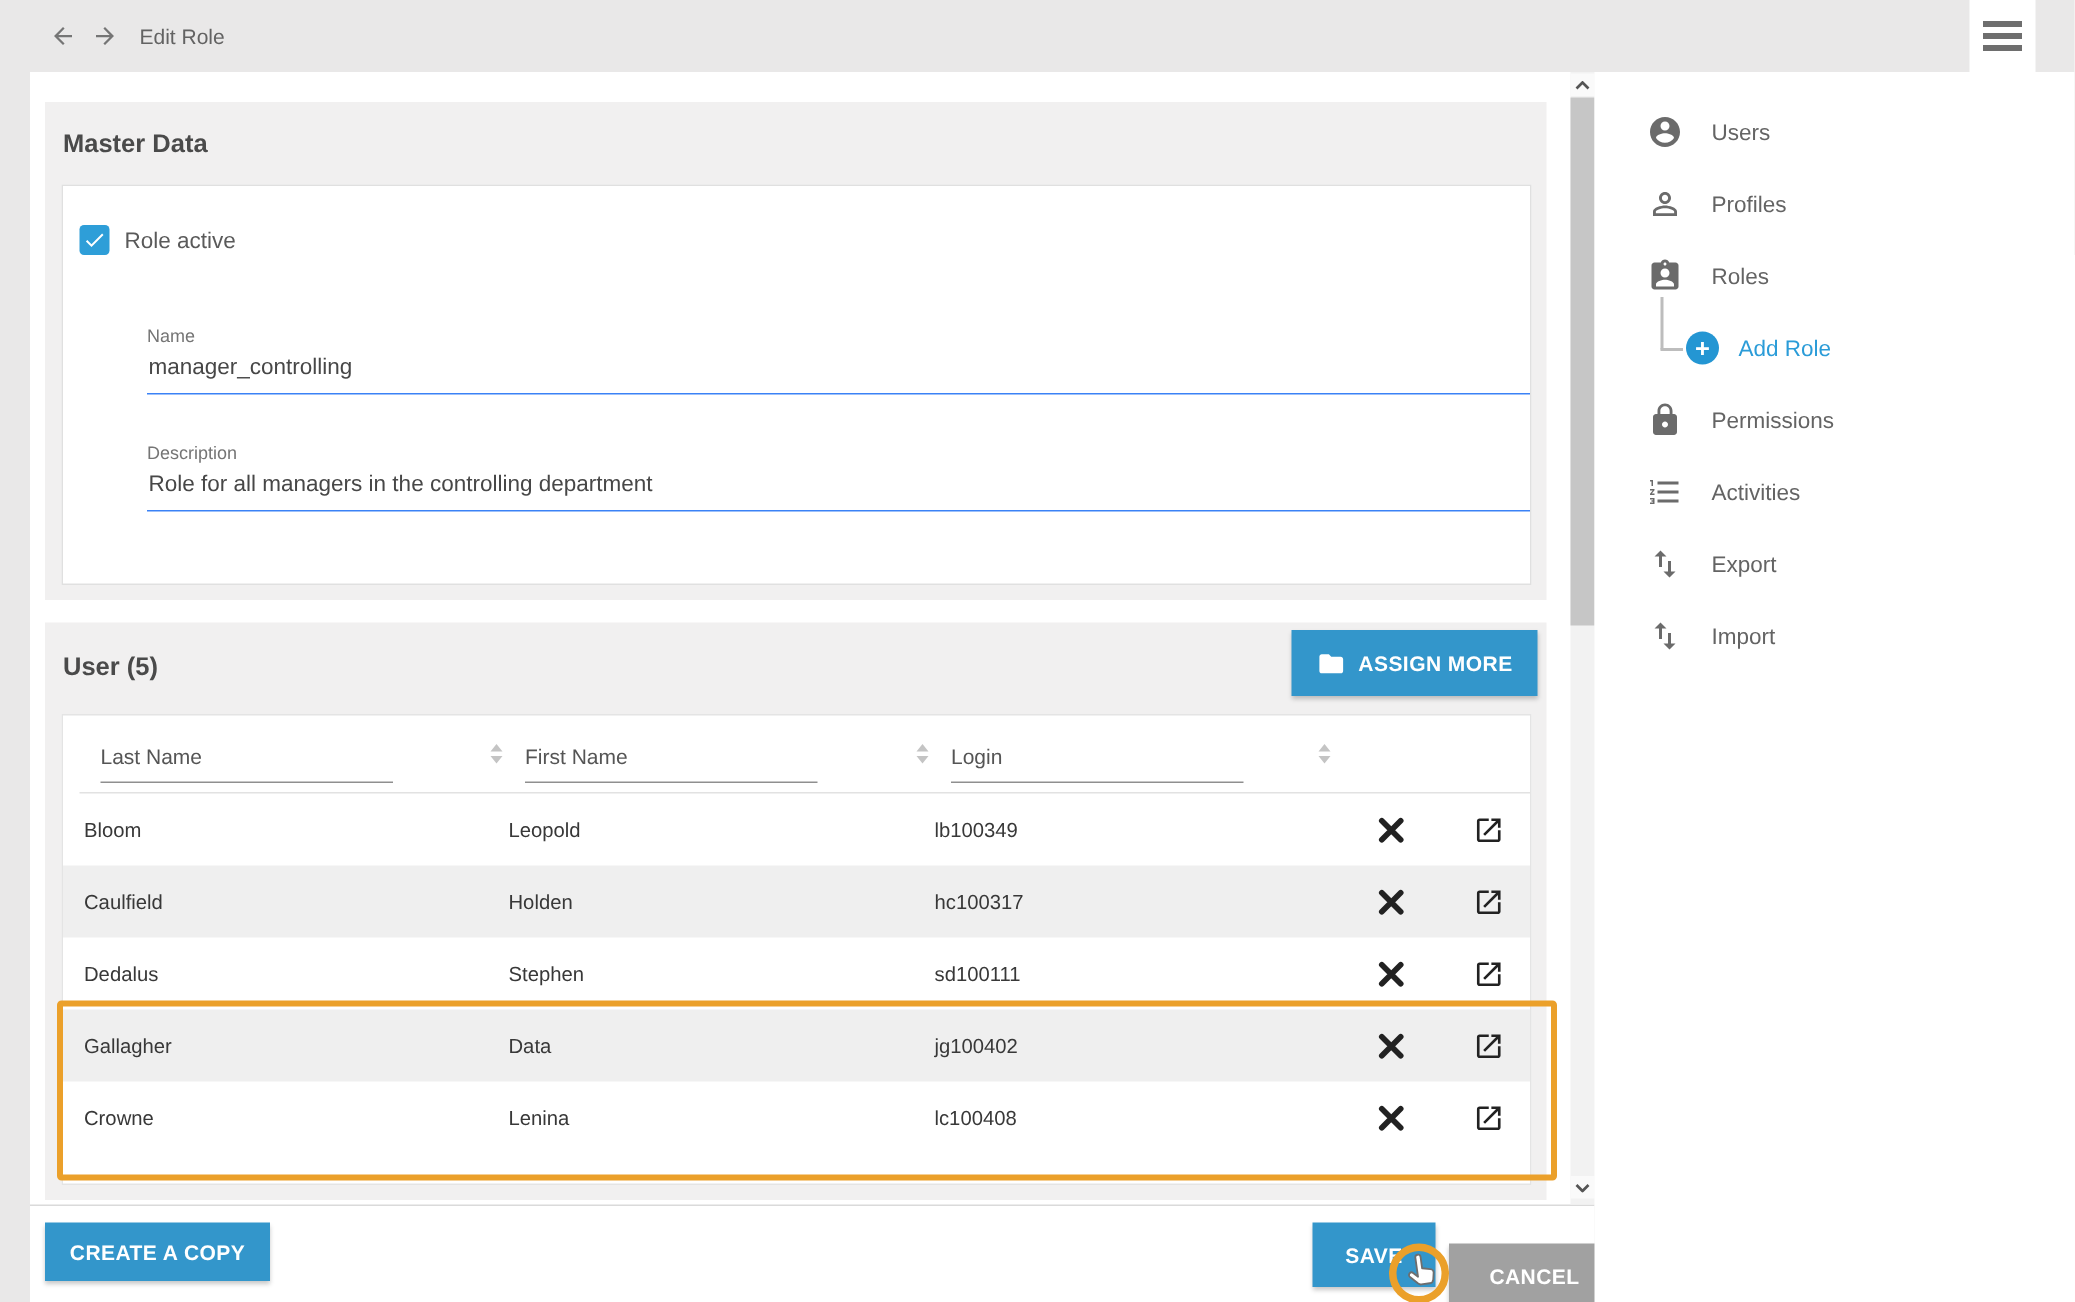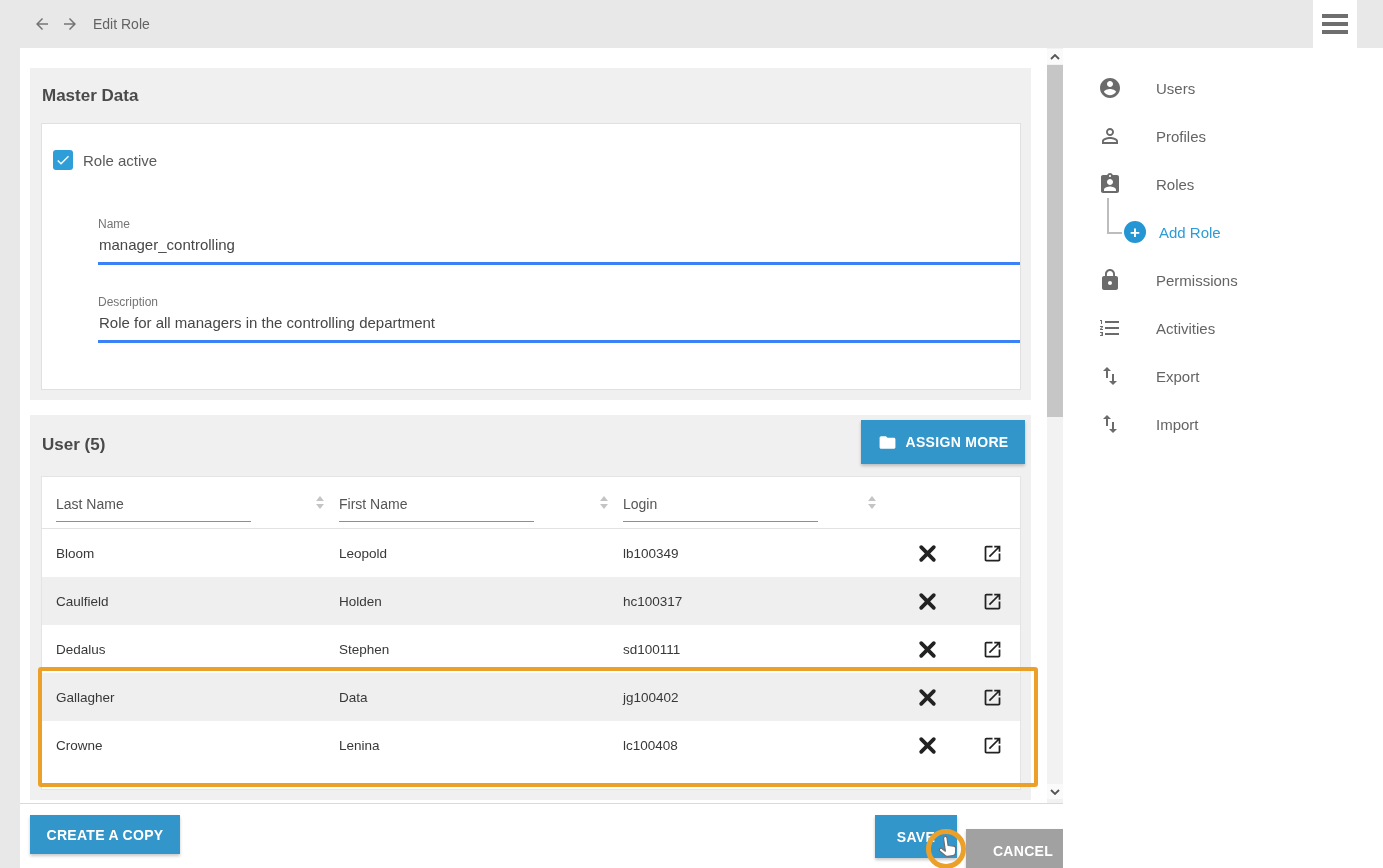--- a/index.html
+++ b/index.html
@@ -37,29 +37,29 @@
   .checkbox-row{position:absolute; left:11px; top:26px; display:flex; align-items:center; gap:10px; cursor:pointer;}
   .checkbox{width:20px; height:20px; background:var(--light-blue); border-radius:3px; display:flex; align-items:center; justify-content:center;}
   .checkbox svg{width:16px; height:16px;}
   .checkbox-label{font-size:15px; color:#5a5a5a;}
 
   
   .field{position:absolute; left:8px; right:0;margin-left:48px;}
   .field-name{top:93px;}
   .field-desc{top:171px;}
   .field-label{font-size:12px; color:#757575;}
-  .field-value{font-size:15px; color:#474747; padding:5px 0 9px 1px; border-bottom:3px solid #3b82f6; cursor:text;}
+  .field-value{font-size:15px; color:#474747; padding:5px 0 9px 1px; border-bottom:1px solid #3b82f6; cursor:text;}
 
   
   .btn{display:flex; align-items:center; justify-content:center; color:#fff; font-weight:bold; font-size:14px; letter-spacing:.3px; cursor:pointer; border:none; box-shadow:0 2px 3px rgba(0,0,0,.22);}
   .btn-assign{position:absolute; right:6px; top:5px; width:164px; height:44px; background:var(--accent-blue); gap:9px;}
   .btn-assign svg{width:19px; height:19px;}
 
   
-  .thead{display:grid; grid-template-columns:283px 284px 268px 72px 59px; padding-left:14px; height:52px; border-bottom:1px solid #e2e2e2;}
+  .thead{display:grid; grid-template-columns:283px 284px 268px 72px 59px; padding-left:14px; height:52px; border-bottom:1px solid #e2e2e2;margin-left:11px;}
   .th{display:flex; align-items:flex-end; padding-bottom:6px; position:relative; cursor:pointer;}
   .th-label{display:inline-block; width:195px; border-bottom:1px solid #8f8f8f; padding-bottom:9px; font-size:14px; color:#555;}
   .sort{position:absolute; right:14px; bottom:18px; width:10px; height:15px;}
   .trow{display:grid; grid-template-columns:283px 284px 268px 72px 59px; padding-left:14px; height:48px; align-items:center;}
   .trow:nth-child(even){background:var(--row-alt-gray);}
   .td{font-size:13.5px; color:#383838;}
   .icon-cell{display:flex; justify-content:center;}
   .icon-btn{background:none; border:none; cursor:pointer; width:26px; height:26px; display:flex; align-items:center; justify-content:center;}
   .icon-btn svg{width:21px; height:21px;}
 
@@ -72,21 +72,21 @@
   
   .scrollbar{left:1027px; top:0; width:16px; height:755px; background:#f2f2f2;}
   .scroll-btn{position:absolute; left:0; width:16px; height:15px; display:flex; align-items:center; justify-content:center; background:#fafafa; cursor:pointer;}
   .scroll-btn svg{width:10px; height:6px;}
   .scroll-up{top:1px;}
   .scroll-down{bottom:4px;}
   .scroll-thumb{position:absolute; left:0; top:17px; width:16px; height:352px; background:#c6c6c6; cursor:grab;}
 
   
   .sidebar{left:1063px; top:48px; width:320px; height:820px; background:#fff;}
-  .side-item{position:absolute; left:0; width:320px; height:48px; display:flex; align-items:center; padding-left:35px; gap:34px; cursor:pointer; font-size:15px; color:#646464;}
+  .side-item{position:absolute; left:0; width:320px; height:48px; display:flex; align-items:center; padding-left:35px; gap:19px; cursor:pointer; font-size:15px; color:#646464;}
   .side-item svg{width:24px; height:24px; flex:none;}
   .add-role{color:#2b9cd8; padding-left:61px; gap:13px;}
   .add-circle{width:22px; height:22px; border-radius:50%; background:#2496d3; color:#fff; display:flex; align-items:center; justify-content:center; font-size:17px; font-weight:bold; flex:none; line-height:1;}
   .tree-v{position:absolute; left:43.5px; top:150px; width:2px; height:35px; background:#bdbdbd;}
   .tree-h{position:absolute; left:43.5px; top:184px; width:15px; height:2px; background:#bdbdbd;}
 
   
   .highlight-box{left:38px; top:667px; width:1000px; height:120px; border:4px solid var(--annotation-orange); border-radius:3px; z-index:40; pointer-events:none;}
   .cursor-ring{left:926px; top:829px; width:40px; height:40px; border:5px solid var(--annotation-orange); border-radius:50%; z-index:50; pointer-events:none;}
   .cursor-hand{left:934px; top:834px; width:28px; height:28px; z-index:51; pointer-events:none; transform:rotate(-8deg);}

